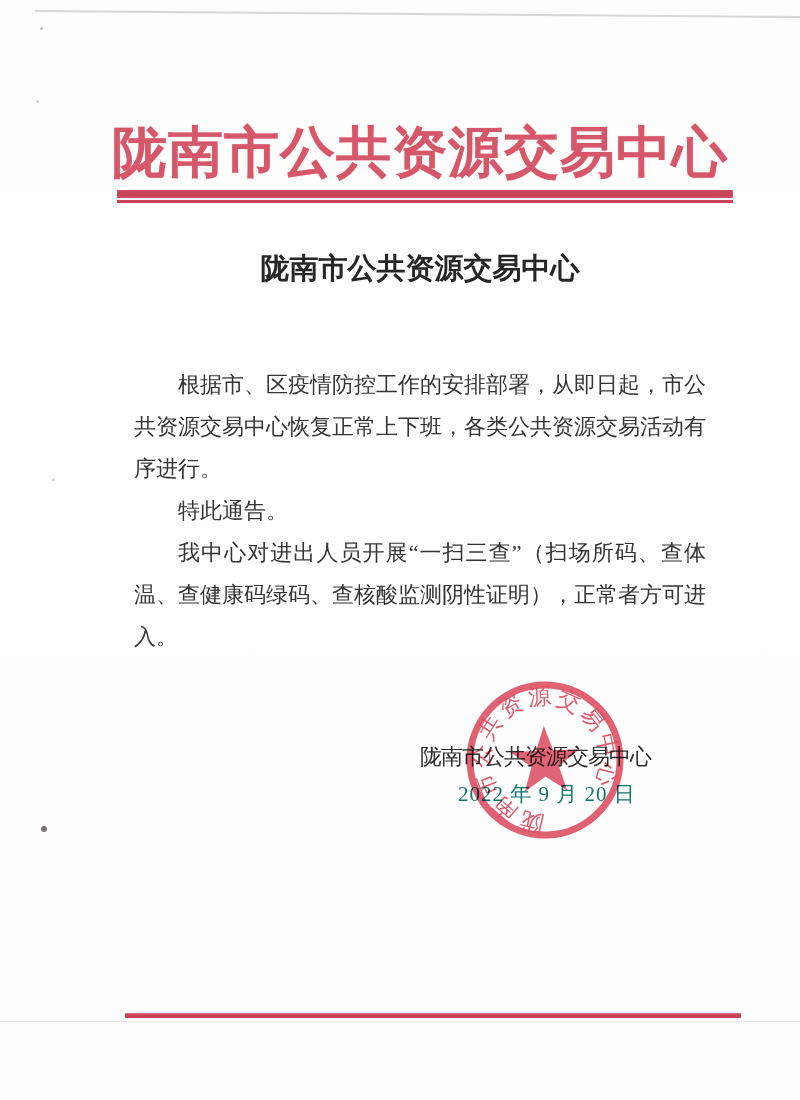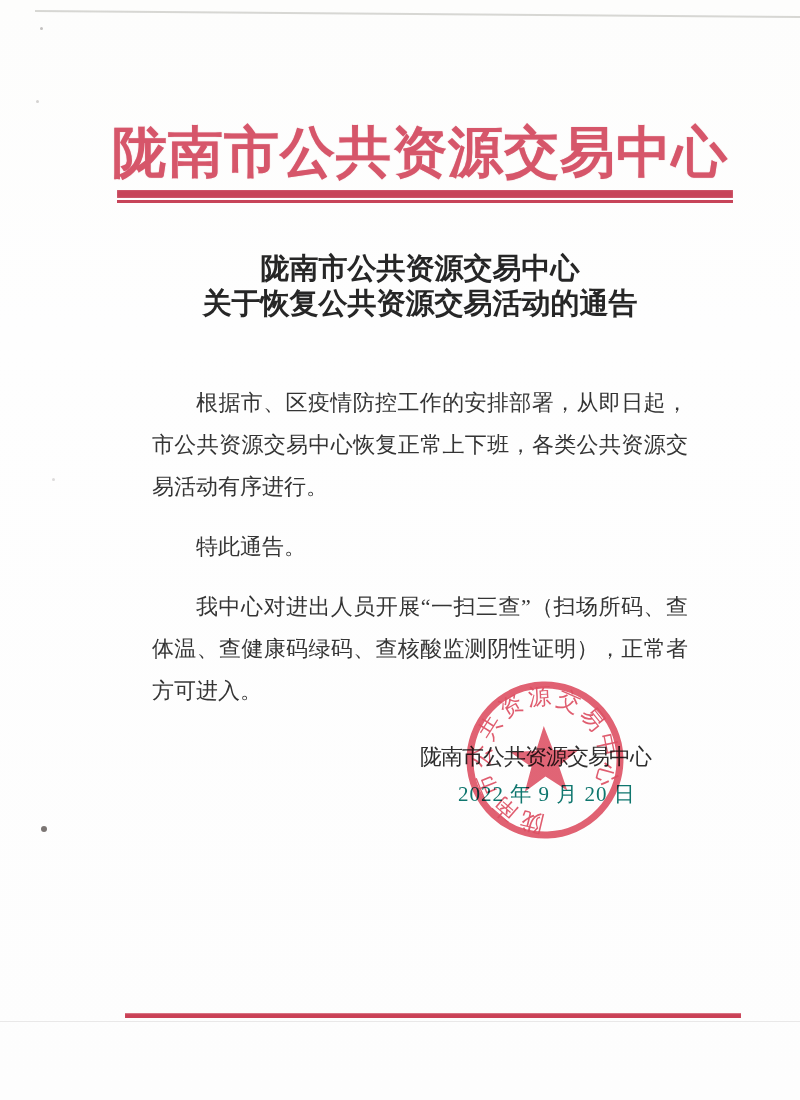--- a/index.html
+++ b/index.html
@@ -70,21 +70,21 @@
     position: absolute;
     top: 364px;
     left: 134px;
     width: 572px;
     font-size: 22px;
     line-height: 42px;
     color: #343434;
     text-align: justify;
   }
   .body-text p {
-    margin: 18px;
+    margin: 0;
     text-indent: 2em;
   }
   .signature {
     position: absolute;
     top: 742px;
     left: 420px;
     font-size: 22px;
     letter-spacing: -1px;
     color: #2e2e2e;
     white-space: nowrap;
@@ -139,21 +139,20 @@
 <div class="letterhead">陇南市公共资源交易中心</div>
 
 <div class="rule-double">
   <div class="rule-thick"></div>
   <div class="rule-gap"></div>
   <div class="rule-thin"></div>
 </div>
 
 <div class="doc-title">
   <div>陇南市公共资源交易中心</div>
-  <div>关于恢复公共资源交易活动的通告</div>
 </div>
 
 <div class="body-text">
   <p>根据市、区疫情防控工作的安排部署，从即日起，市公共资源交易中心恢复正常上下班，各类公共资源交易活动有序进行。</p>
   <p>特此通告。</p>
   <p>我中心对进出人员开展“一扫三查”（扫场所码、查体温、查健康码绿码、查核酸监测阴性证明），正常者方可进入。</p>
 </div>
 
 <div class="signature">陇南市公共资源交易中心</div>
 <div class="doc-date">2022 年 9 月 20 日</div>

